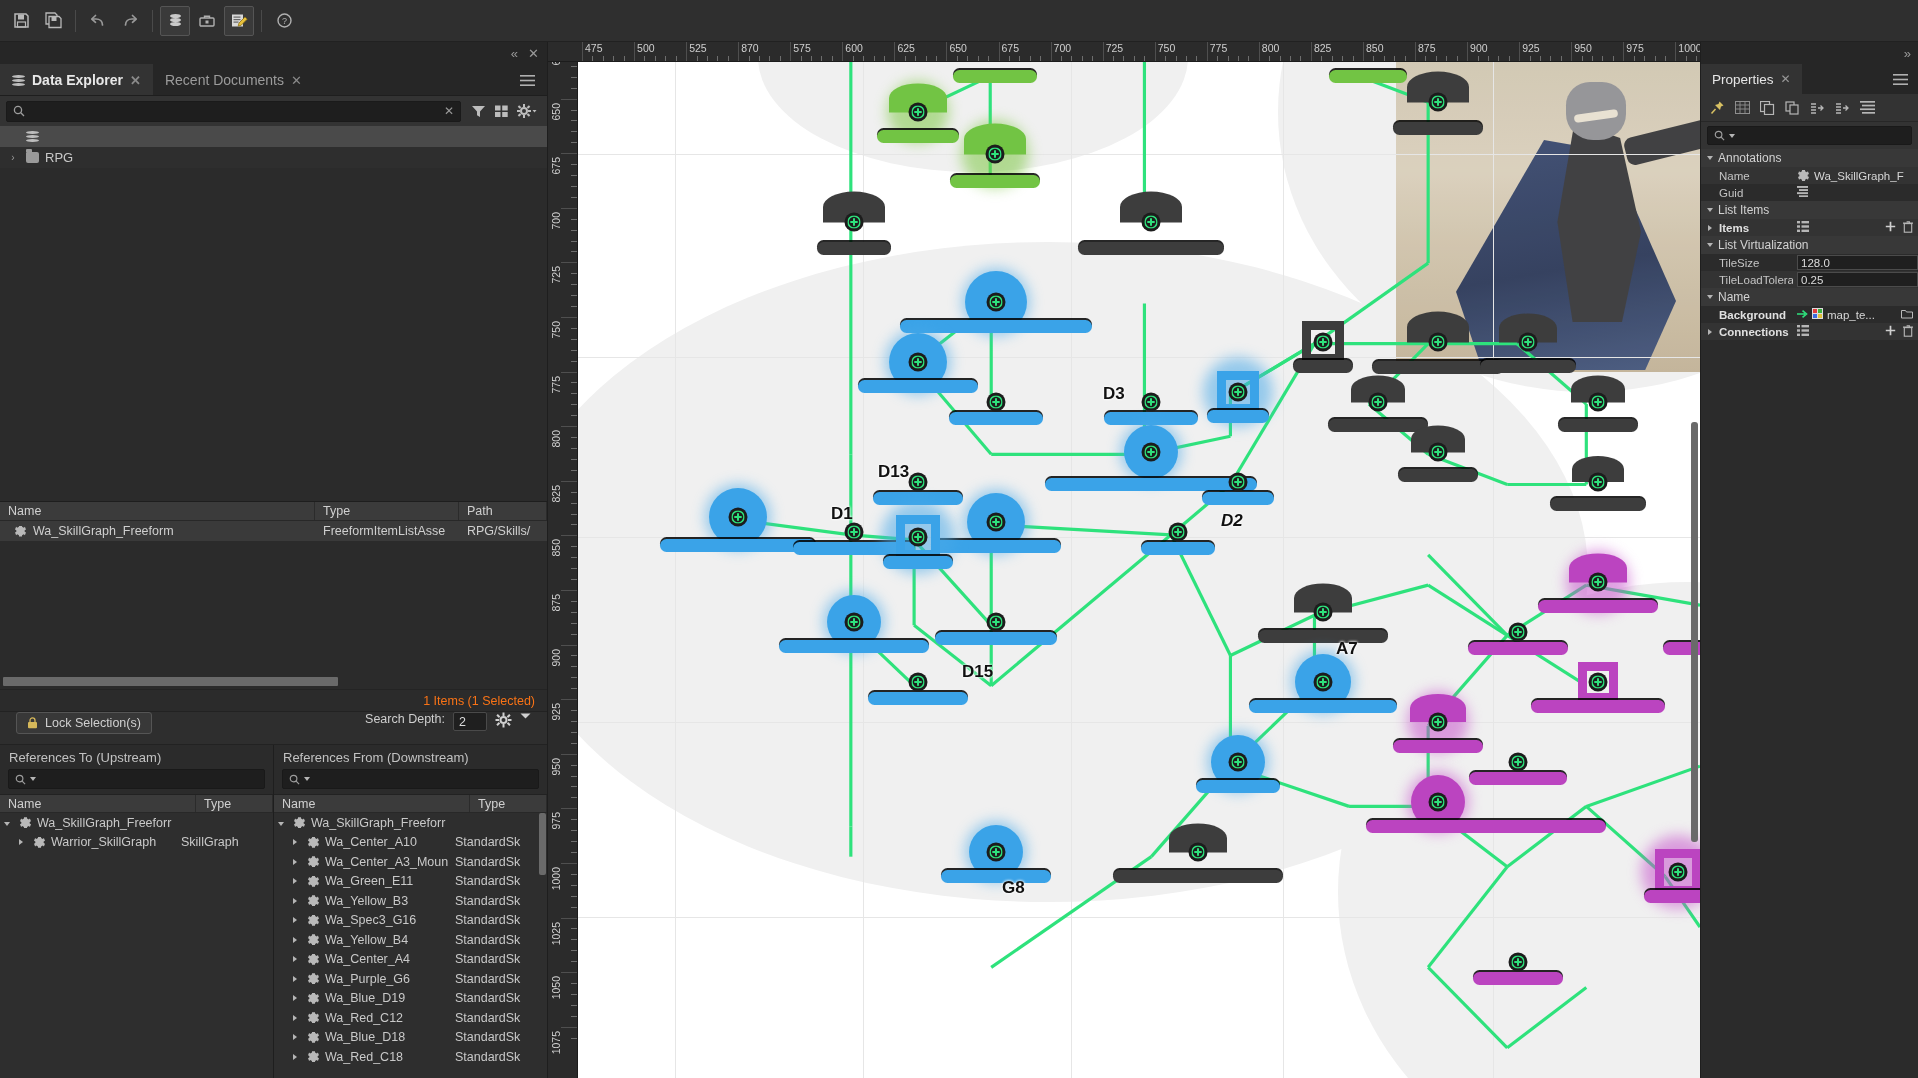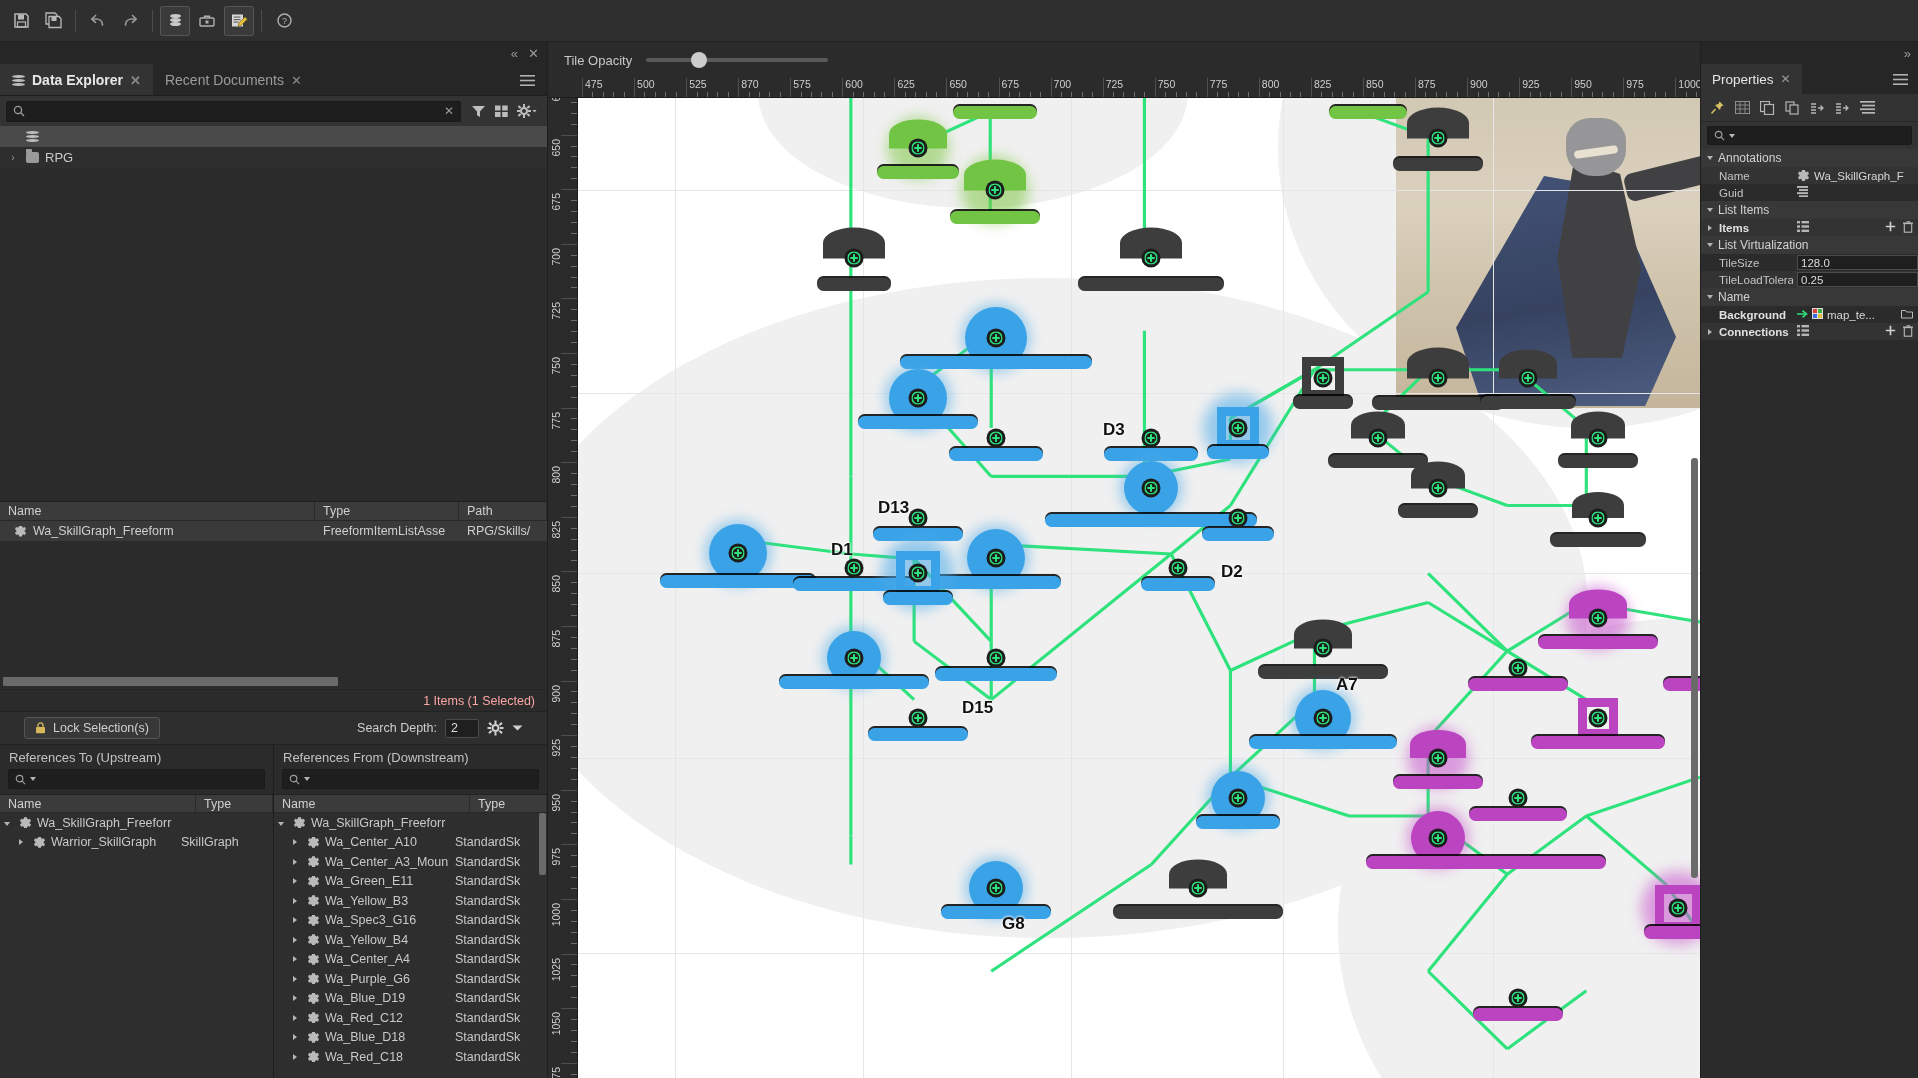--- a/index.html
+++ b/index.html
@@ -91,26 +91,26 @@
   .grid-row { height: 20px; display: flex; align-items: center; font-size: 12.5px; background: #3a3a3a; color: #cfcfcf; }
   .gr-cell { padding: 0 8px; height: 100%; display: flex; align-items: center; gap: 6px; overflow: hidden; white-space: nowrap; }
 
   .grid-fill { background: #2b2b2b; height: 132px; flex: none; }
 
   .hscroll { height: 16px; background: #2b2b2b; display: flex; align-items: center; padding: 0 3px; flex: none; }
   .hscroll-thumb { height: 9px; background: #6a6a6a; border-radius: 1px; width: 335px; }
 
   .status-line {
     height: 22px; background: #2b2b2b; display: flex; align-items: center; justify-content: flex-end;
-    padding-right: 12px; font-size: 12.5px; color: #fca5a5; border-top: 1px solid #242424; flex: none;
+    padding-right: 12px; font-size: 12.5px; color: #f97316; border-top: 1px solid #242424; flex: none;
   }
 
   .depthbar {
-    height: 34px; background: #2e2e2e; display: flex; align-items: center;
-    padding: 0 24px; gap: 8px; flex: none; border-top: 1px solid #222; border-bottom: 1px solid #222;
+    height: 34px; background: #2e2e2e; display: flex; align-items: flex-start;
+    padding: 0 16px; gap: 8px; flex: none; border-top: 1px solid #222; border-bottom: 1px solid #222;
   }
   .lockbtn {
     display: flex; align-items: center; gap: 7px; height: 22px; padding: 0 10px;
     border: 1px solid #555; border-radius: 3px; background: #383838; font-size: 12.5px; color: #d0d0d0; cursor: pointer;
   }
   .depth-lbl { margin-left: auto; font-size: 12.5px; color: #cfcfcf; }
   .depth-in {
     width: 34px; height: 19px; background: #1f1f1f; border: 1px solid #4a4a4a;
     color: #dcdcdc; font-size: 12.5px; text-align: left; padding-left: 5px; outline: none;
     font-family: "Liberation Sans", sans-serif; border-radius: 2px;
@@ -600,26 +600,20 @@
                 <div class="rr-type">StandardSk</div>
               </div>
             </div>
         </div>
 
       </div>
     </div>
 
     <div class="center">
 
-      <div class="opacity-bar">
-        <span class="opacity-lbl">Tile Opacity</span>
-        <div class="slider-track">
-          <div class="slider-knob"></div>
-        </div>
-      </div>
 
       <div class="canvas-wrap">
         <div class="hruler">
           <div class="corner"></div>
           <div class="hscale" id="hscale">
               <div class="tickline major" style="left: 4px;"></div>
               <div class="tickmark" style="left: 4px;">475</div>
               <div class="tickline" style="left: 14.4128px; height: 5px;"></div>
               <div class="tickline" style="left: 24.8257px; height: 5px;"></div>
               <div class="tickline" style="left: 35.2385px; height: 5px;"></div>
@@ -1392,21 +1386,21 @@
                     <circle cx="6.5" cy="6.5" r="6" fill="none" stroke="#2ee27c" stroke-width="1.6"></circle>
                     <path d="M6.5 2.8v7.4M2.8 6.5h7.4" stroke="#2ee27c" stroke-width="2"></path>
                   </svg>
                 </div>
             </div>
 
             <div class="nlabel" style="left:525px;top:322px;">D3</div>
             <div class="nlabel" style="left:300px;top:400px;">D13</div>
             <div class="nlabel" style="left:253px;top:442px;">D1</div>
             <div class="nlabel" style="left:371px;top:600px;margin-left:13px;">D15</div>
-            <div class="nlabel" style="left:643px;top:464px;">D2</div>
+            <div class="nlabel" style="left:643px;top:449px;font-style:italic;">D2</div>
             <div class="nlabel" style="left:758px;top:577px;">A7</div>
             <div class="nlabel" style="left:424px;top:816px;">G8</div>
 
             <div class="vscrollbar" style="top:360px;height:420px;"></div>
           </div>
         </div>
       </div>
     </div>
 
     <div class="right-panel">

